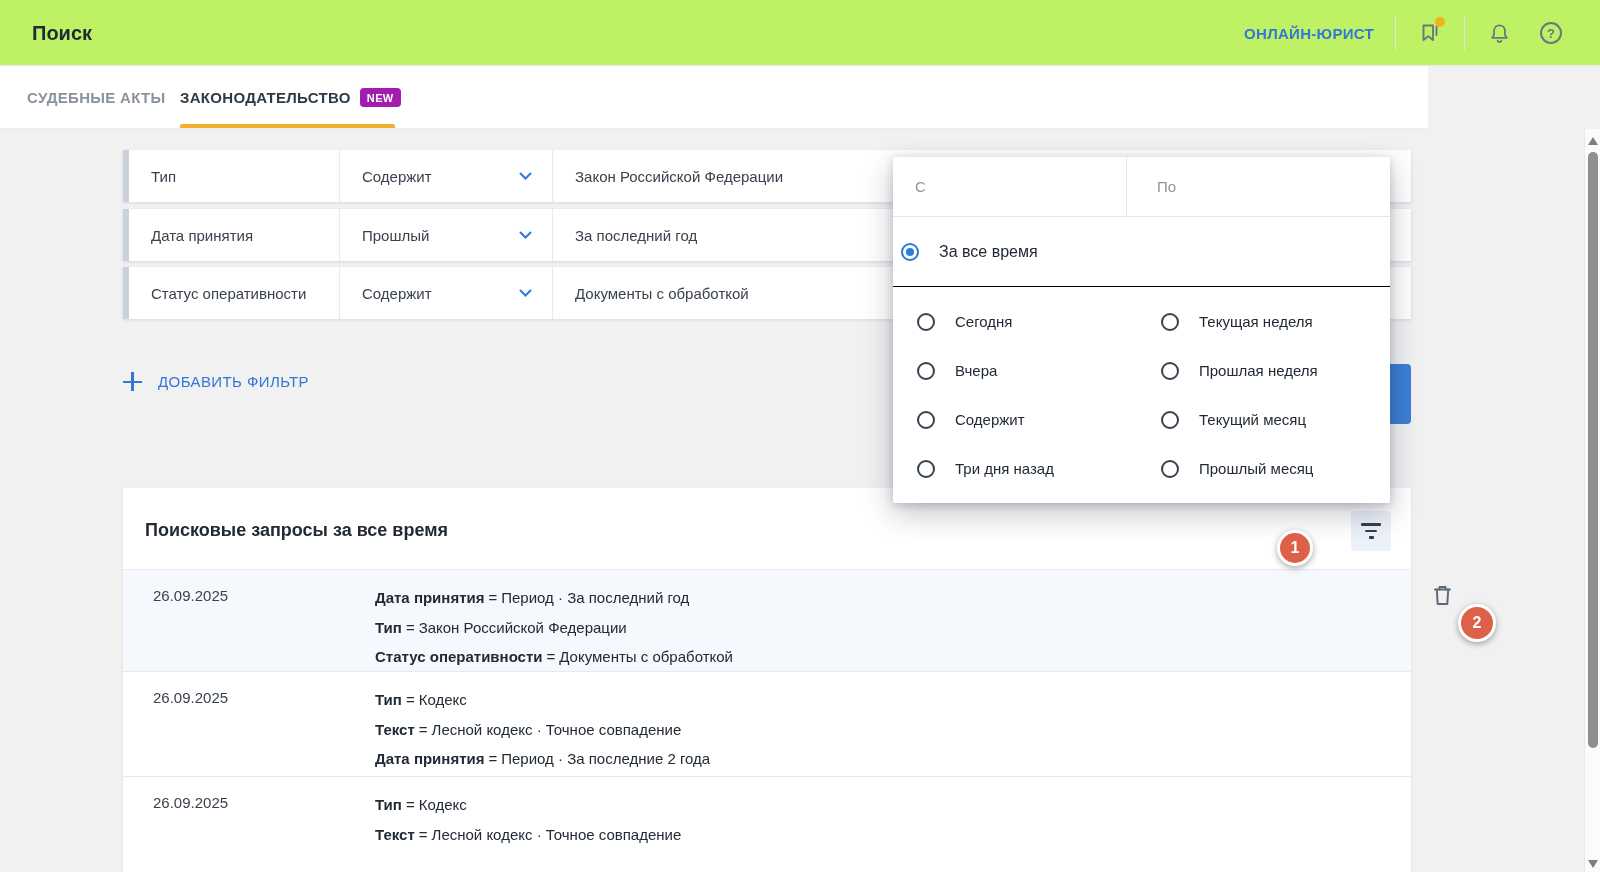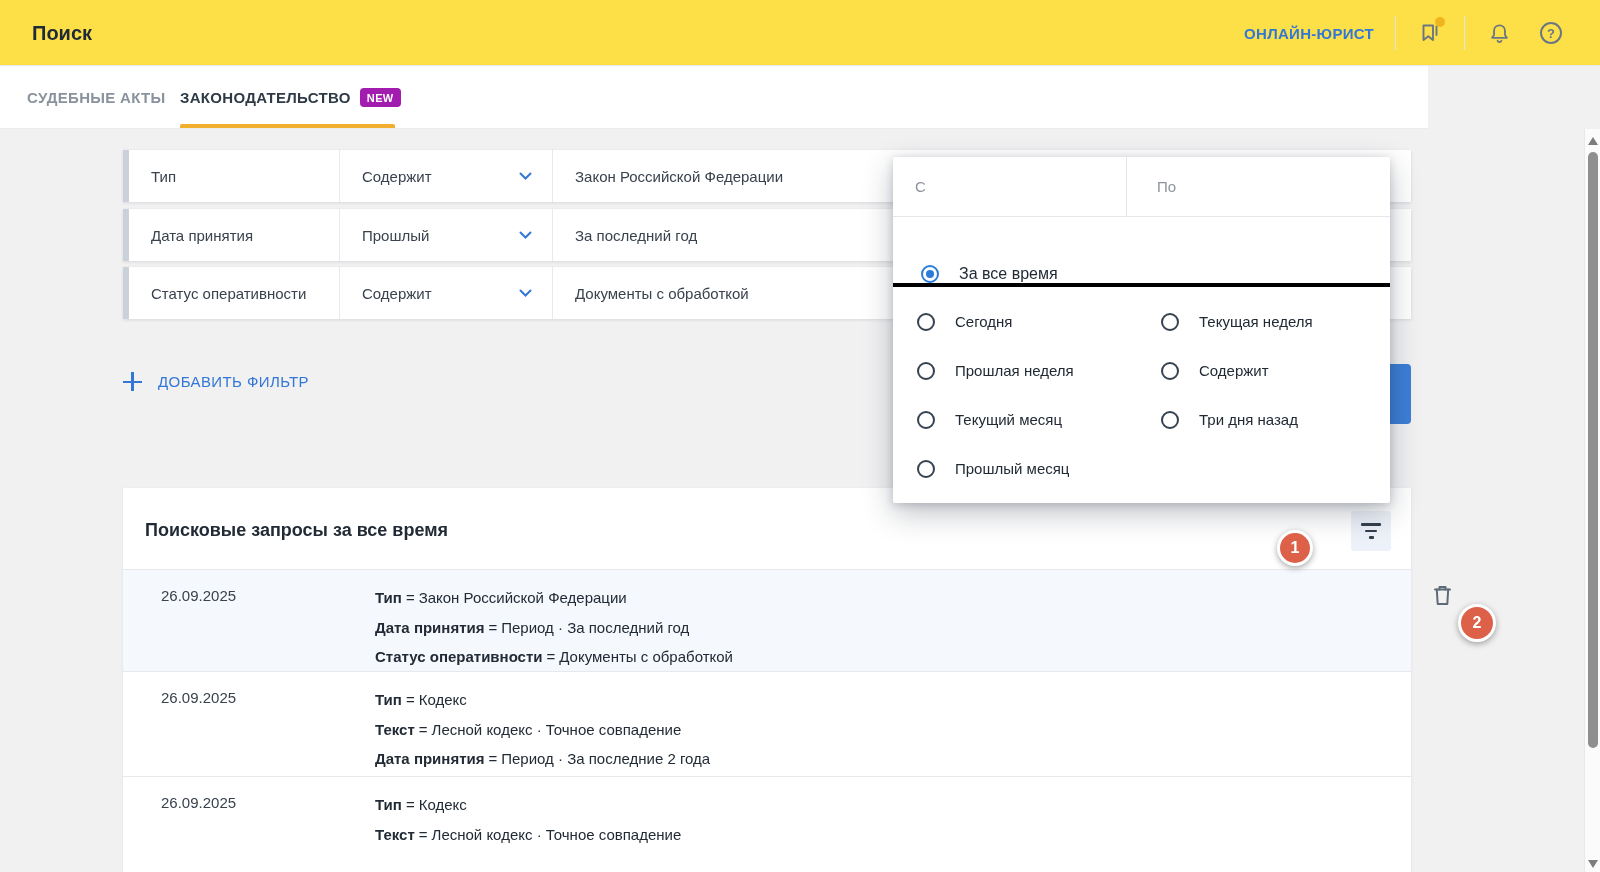--- a/index.html
+++ b/index.html
@@ -1,21 +1,21 @@
 <!DOCTYPE html>
 <html><head>
 <meta charset="utf-8">
 <style>
   * { margin:0; padding:0; box-sizing:border-box; }
   html,body { width:1600px; height:872px; }
   body { font-family:"Liberation Sans", sans-serif; color:#222b35; background:#fff; }
   #root { position:relative; width:1600px; height:872px; overflow:hidden; background:#f1f1f2; }
 
   
-  .header { position:absolute; left:0; top:0; width:1600px; height:66px; background:#fde047; border-bottom:1px solid #e9e9ea; z-index:4; }
+  .header { position:absolute; left:0; top:0; width:1600px; height:66px; background:#bef264; border-bottom:1px solid #e9e9ea; z-index:4; }
   .page-title { position:absolute; left:32px; top:0; line-height:66px; font-size:20px; font-weight:bold; color:#1f2a37; }
   .header-right { position:absolute; right:36px; top:0; height:66px; display:flex; align-items:center; }
   .online-lawyer { color:#3377d6; font-size:15px; font-weight:bold; letter-spacing:.3px; cursor:pointer; }
   .hdr-div { width:1px; height:34px; background:#e2e4e7; margin:0 21px; }
   .hdr-icon { position:relative; width:26px; height:26px; display:flex; align-items:center; justify-content:center; cursor:pointer; }
   .hdr-icon + .hdr-icon { margin-left:26px; }
   .dot { position:absolute; right:-2px; top:-3px; width:10px; height:10px; border-radius:50%; background:#f2b41c; }
   .help-circle { width:22px; height:22px; border:2px solid #6b7683; border-radius:50%; display:flex; align-items:center; justify-content:center; font-size:13px; font-weight:bold; color:#6b7683; }
 
   
@@ -45,39 +45,39 @@
   
   .search-button { position:absolute; left:1190px; top:364px; width:221px; height:60px; background:#3d7ed6; border-radius:4px; z-index:2; cursor:pointer; }
 
   
   .popover { position:absolute; left:893px; top:157px; width:497px; height:346px; background:#fff; border-radius:2px; box-shadow:0 10px 30px rgba(25,35,55,.28), 0 2px 8px rgba(25,35,55,.18); z-index:5; }
   .pop-inputs { display:flex; height:60px; border-bottom:1px solid #e5e6e8; }
   .pop-input { border:none; outline:none; font-size:15px; font-family:"Liberation Sans",sans-serif; color:#222b35; padding-left:22px; background:transparent; }
   .pop-input::placeholder { color:#8d949e; }
   .pop-input.from { width:234px; border-right:1px solid #e5e6e8; }
   .pop-input.to { flex:1; padding-left:30px; }
-  .alltime-row { height:70px; display:flex; align-items:flex-end; border-bottom:4px solid #000000; padding-left:28px; cursor:pointer; }
+  .alltime-row { height:70px; display:flex; align-items:center; border-bottom:1px solid #000000; padding-left:8px; cursor:pointer; }
   .radio { width:18px; height:18px; border:2px solid #36424f; border-radius:50%; flex:0 0 auto; }
   .radio.sel { border-color:#2b7cd9; position:relative; }
   .radio.sel::after { content:""; position:absolute; left:3px; top:3px; width:8px; height:8px; border-radius:50%; background:#2b7cd9; }
   .alltime-label { margin-left:20px; font-size:16px; color:#222b35; }
   .pop-grid { display:grid; grid-template-columns:244px 1fr; padding:10px 0 0 24px; }
   .pop-opt { height:49px; display:flex; align-items:center; cursor:pointer; }
   .pop-opt span.lbl { margin-left:20px; font-size:15px; color:#222b35; }
 
   
   .history-card { position:absolute; left:123px; top:488px; width:1288px; height:384px; background:#fff; box-shadow:0 1px 3px rgba(0,0,0,.08); z-index:1; overflow:hidden; }
   .hist-header { position:relative; height:82px; border-bottom:1px solid #e8e9ea; }
   .hist-title { position:absolute; left:22px; top:32px; font-size:18px; font-weight:bold; color:#222b35; }
   .hist-filter-btn { position:absolute; right:20px; top:23px; width:40px; height:40px; background:#edf1f9; border-radius:3px; display:flex; flex-direction:column; align-items:center; justify-content:center; cursor:pointer; }
   .flt-line { background:#333f4d; height:2.5px; border-radius:1px; }
   .flt-line + .flt-line { margin-top:4px; }
   .hist-row { position:relative; display:flex; border-bottom:1px solid #e8e9ea; padding:13px 0 12px; }
   .hist-row.hl { background:#f5f8fd; }
-  .h-date { width:252px; padding-left:38px; font-size:15px; color:#39424d; padding-top:4px; }
+  .h-date { width:252px; padding-left:30px; font-size:15px; color:#39424d; padding-top:4px; }
   .h-crit { flex:1; }
   .crit { font-size:15px; color:#222b35; line-height:29.5px; }
   .crit b { font-weight:bold; }
   .eq { margin:0 4px; }
 
   
   .badge { position:absolute; border-radius:50%; background:#dc6148; border:3px solid #fff; color:#fff; font-weight:bold; font-size:16px; display:flex; align-items:center; justify-content:center; box-shadow:0 2px 6px rgba(0,0,0,.35); z-index:10; }
   .badge1 { left:1277px; top:530px; width:36px; height:36px; }
   .badge2 { left:1458px; top:604px; width:38px; height:38px; }
   .trash { position:absolute; left:1432px; top:584px; z-index:3; cursor:pointer; }
@@ -192,20 +192,24 @@
       <div class="pop-opt">
         <span class="radio"></span>
         <span class="lbl">Сегодня</span>
       </div>
       <div class="pop-opt">
         <span class="radio"></span>
         <span class="lbl">Текущая неделя</span>
       </div>
       <div class="pop-opt">
         <span class="radio"></span>
+        <span class="lbl">Вчера</span>
+      </div>
+      <div class="pop-opt">
+        <span class="radio"></span>
         <span class="lbl">Прошлая неделя</span>
       </div>
       <div class="pop-opt">
         <span class="radio"></span>
         <span class="lbl">Содержит</span>
       </div>
       <div class="pop-opt">
         <span class="radio"></span>
         <span class="lbl">Текущий месяц</span>
       </div>
@@ -228,22 +232,22 @@
           <span class="flt-line" style="width:20px; display:block;"></span>
           <span class="flt-line" style="width:12px; display:block; margin:4px auto 0;"></span>
           <span class="flt-line" style="width:5px; display:block; margin:4px auto 0;"></span>
         </span>
       </div>
     </div>
 
     <div class="hist-row hl" style="height:102px;">
       <div class="h-date">26.09.2025</div>
       <div class="h-crit">
+        <div class="crit"><b>Дата принятия</b><span class="eq">=</span><span>Период · За последний год</span></div>
         <div class="crit"><b>Тип</b><span class="eq">=</span><span>Закон Российской Федерации</span></div>
-        <div class="crit"><b>Дата принятия</b><span class="eq">=</span><span>Период · За последний год</span></div>
         <div class="crit"><b>Статус оперативности</b><span class="eq">=</span><span>Документы с обработкой</span></div>
       </div>
     </div>
 
     <div class="hist-row" style="height:105px;">
       <div class="h-date">26.09.2025</div>
       <div class="h-crit">
         <div class="crit"><b>Тип</b><span class="eq">=</span><span>Кодекс</span></div>
         <div class="crit"><b>Текст</b><span class="eq">=</span><span>Лесной кодекс · Точное совпадение</span></div>
         <div class="crit"><b>Дата принятия</b><span class="eq">=</span><span>Период · За последние 2 года</span></div>

